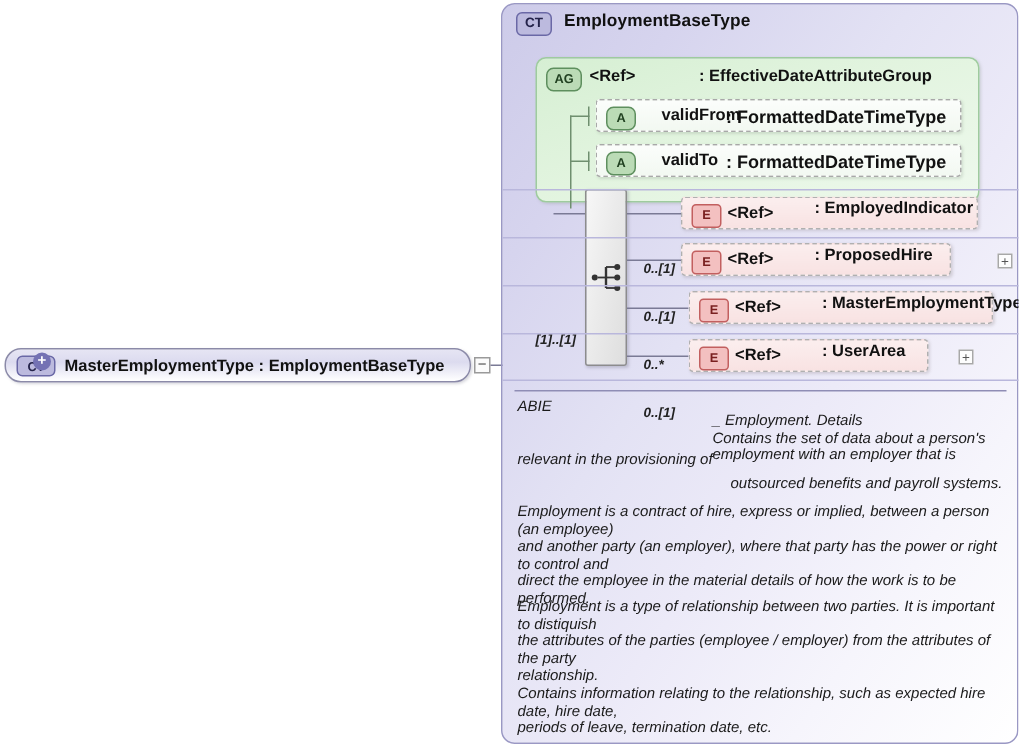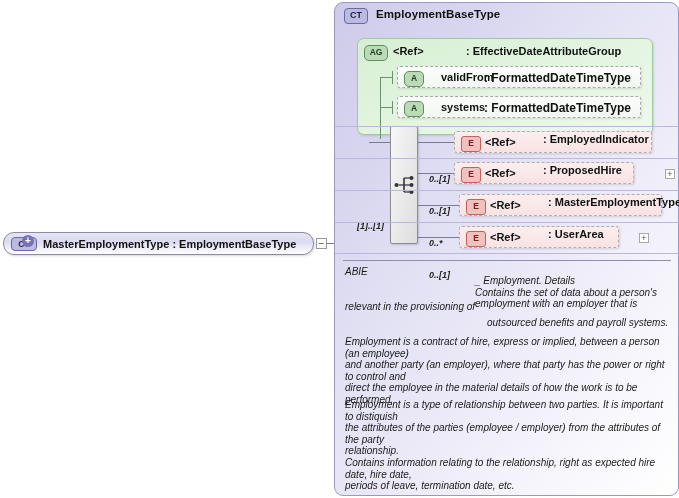--- a/index.html
+++ b/index.html
@@ -407,21 +407,21 @@
     <div class="ag-conn" style="left:34px; top:62px; width:1px; height:13px;"></div>
 
     <div class="attr-row" id="attr-validfrom">
       <span class="badge-a">A</span>
       <span class="attr-name">validFrom</span>
       <span class="attr-type">: FormattedDateTimeType</span>
     </div>
 
     <div class="attr-row" id="attr-validto">
       <span class="badge-a">A</span>
-      <span class="attr-name">systems</span>
+      <span class="attr-name">validTo</span>
       <span class="attr-type">: FormattedDateTimeType</span>
     </div>
   </div>
 
   <span class="el-card" id="card-seq">[1]..[1]</span>
 
   <div id="seq-box">
     <svg id="seq-icon" viewBox="0 0 22 22">
       <circle cx="2.5" cy="11" r="2" fill="#333"></circle>
       <line x1="4.5" y1="11" x2="10" y2="11" stroke="#333" stroke-width="1.2"></line>
@@ -483,16 +483,16 @@
 Contains the set of data about a person's
 employment with an employer that is</div>
   <div class="doc-para" id="doc-indent-b">outsourced benefits and payroll systems.</div>
   <div class="doc-para" id="doc-lead">relevant in the provisioning of</div>
   <div class="doc-para" id="doc-p2">Employment is a contract of hire, express or implied, between a person (an employee)
 and another party (an employer), where that party has the power or right to control and
 direct the employee in the material details of how the work is to be performed.</div>
   <div class="doc-para" id="doc-p3">Employment is a type of relationship between two parties. It is important to distiquish
 the attributes of the parties (employee / employer) from the attributes of the party
 relationship.</div>
-  <div class="doc-para" id="doc-p4">Contains information relating to the relationship, right as expected hire date, hire date,
+  <div class="doc-para" id="doc-p4">Contains information relating to the relationship, such as expected hire date, hire date,
 periods of leave, termination date, etc.</div>
 
 </div>
 
 </body></html>

